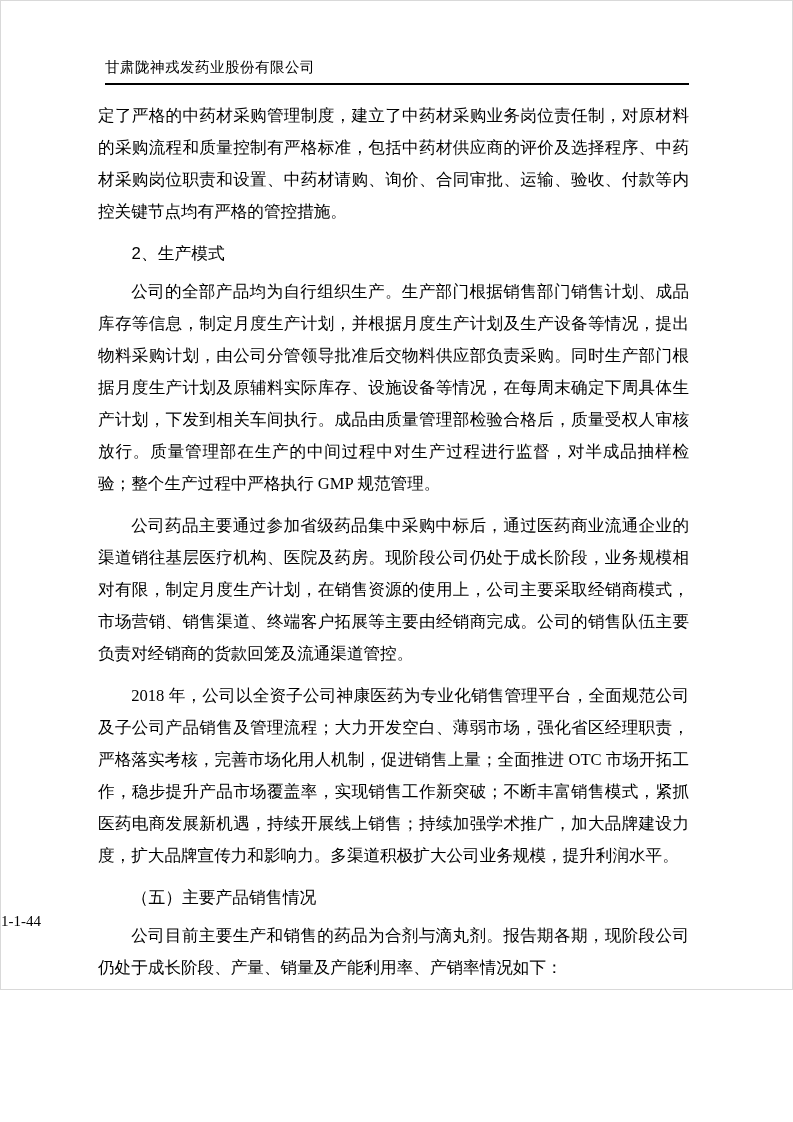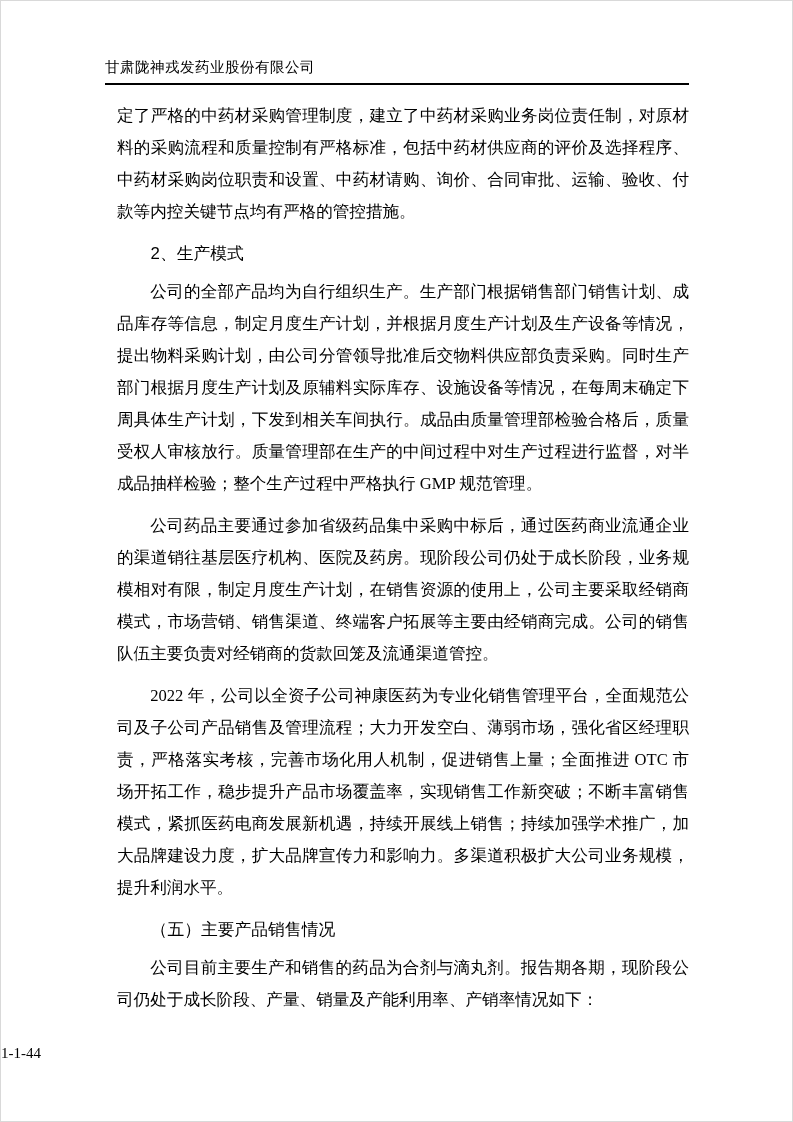--- a/index.html
+++ b/index.html
@@ -2,21 +2,21 @@
 <html><head>
 <meta charset="utf-8">
 <style>
   * { margin: 0; padding: 0; box-sizing: border-box; }
   html, body { background: #ffffff; }
   body { font-family: "Liberation Serif", "DejaVu Serif", serif; }
 
   .page {
     position: relative;
     width: 793px;
-    height: 1122px;
+    height: 990px;
     margin: 0 auto;
     background: #ffffff;
     border: 1px solid #d9d9d9;
     color: #000000;
     overflow: hidden;
   }
 
   .header {
     position: absolute;
     top: 56px;
@@ -29,21 +29,21 @@
     line-height: 20px;
     padding-bottom: 6px;
     border-bottom: 2px solid #000000;
   }
   .header .h-left { letter-spacing: 0.5px; }
   .header .h-right { letter-spacing: 0.2px; }
 
   .body-text {
     position: absolute;
     top: 99px;
-    left: 116px;
+    left: 97px;
     right: 103px;
     font-size: 16.6px;
     line-height: 32px;
     text-align: justify;
     text-justify: inter-ideograph;
   }
 
   .para { margin: 0 0 10px 0; }
   .para.indent { text-indent: 2em; }
 
@@ -80,21 +80,21 @@
 
     <p class="para">定了严格的中药材采购管理制度，建立了中药材采购业务岗位责任制，对原材料的采购流程和质量控制有严格标准，包括中药材供应商的评价及选择程序、中药材采购岗位职责和设置、中药材请购、询价、合同审批、运输、验收、付款等内控关键节点均有严格的管控措施。</p>
 
     <h3 class="heading">2、生产模式</h3>
 
     <p class="para indent">公司的全部产品均为自行组织生产。生产部门根据销售部门销售计划、成品库存等信息，制定月度生产计划，并根据月度生产计划及生产设备等情况，提出物料采购计划，由公司分管领导批准后交物料供应部负责采购。同时生产部门根据月度生产计划及原辅料实际库存、设施设备等情况，在每周末确定下周具体生产计划，下发到相关车间执行。成品由质量管理部检验合格后，质量受权人审核放行。质量管理部在生产的中间过程中对生产过程进行监督，对半成品抽样检验；整个生产过程中严格执行 GMP 规范管理。</p>
 
 
     <p class="para indent">公司药品主要通过参加省级药品集中采购中标后，通过医药商业流通企业的渠道销往基层医疗机构、医院及药房。现阶段公司仍处于成长阶段，业务规模相对有限，制定月度生产计划，在销售资源的使用上，公司主要采取经销商模式，市场营销、销售渠道、终端客户拓展等主要由经销商完成。公司的销售队伍主要负责对经销商的货款回笼及流通渠道管控。</p>
 
-    <p class="para indent">2022 年，公司以全资子公司神康医药为专业化销售管理平台，全面规范公司及子公司产品销售及管理流程；大力开发空白、薄弱市场，强化省区经理职责，严格落实考核，完善市场化用人机制，促进销售上量；全面推进 OTC 市场开拓工作，稳步提升产品市场覆盖率，实现销售工作新突破；不断丰富销售模式，紧抓医药电商发展新机遇，持续开展线上销售；持续加强学术推广，加大品牌建设力度，扩大品牌宣传力和影响力。多渠道积极扩大公司业务规模，提升利润水平。</p>
+    <p class="para indent">2018 年，公司以全资子公司神康医药为专业化销售管理平台，全面规范公司及子公司产品销售及管理流程；大力开发空白、薄弱市场，强化省区经理职责，严格落实考核，完善市场化用人机制，促进销售上量；全面推进 OTC 市场开拓工作，稳步提升产品市场覆盖率，实现销售工作新突破；不断丰富销售模式，紧抓医药电商发展新机遇，持续开展线上销售；持续加强学术推广，加大品牌建设力度，扩大品牌宣传力和影响力。多渠道积极扩大公司业务规模，提升利润水平。</p>
 
     <h2 class="heading">（五）主要产品销售情况</h2>
 
     <p class="para indent">公司目前主要生产和销售的药品为合剂与滴丸剂。报告期各期，现阶段公司仍处于成长阶段、产量、销量及产能利用率、产销率情况如下：</p>
 
   </div>
 
   <div class="footer">
     <span>1-1-44</span>
   </div>

